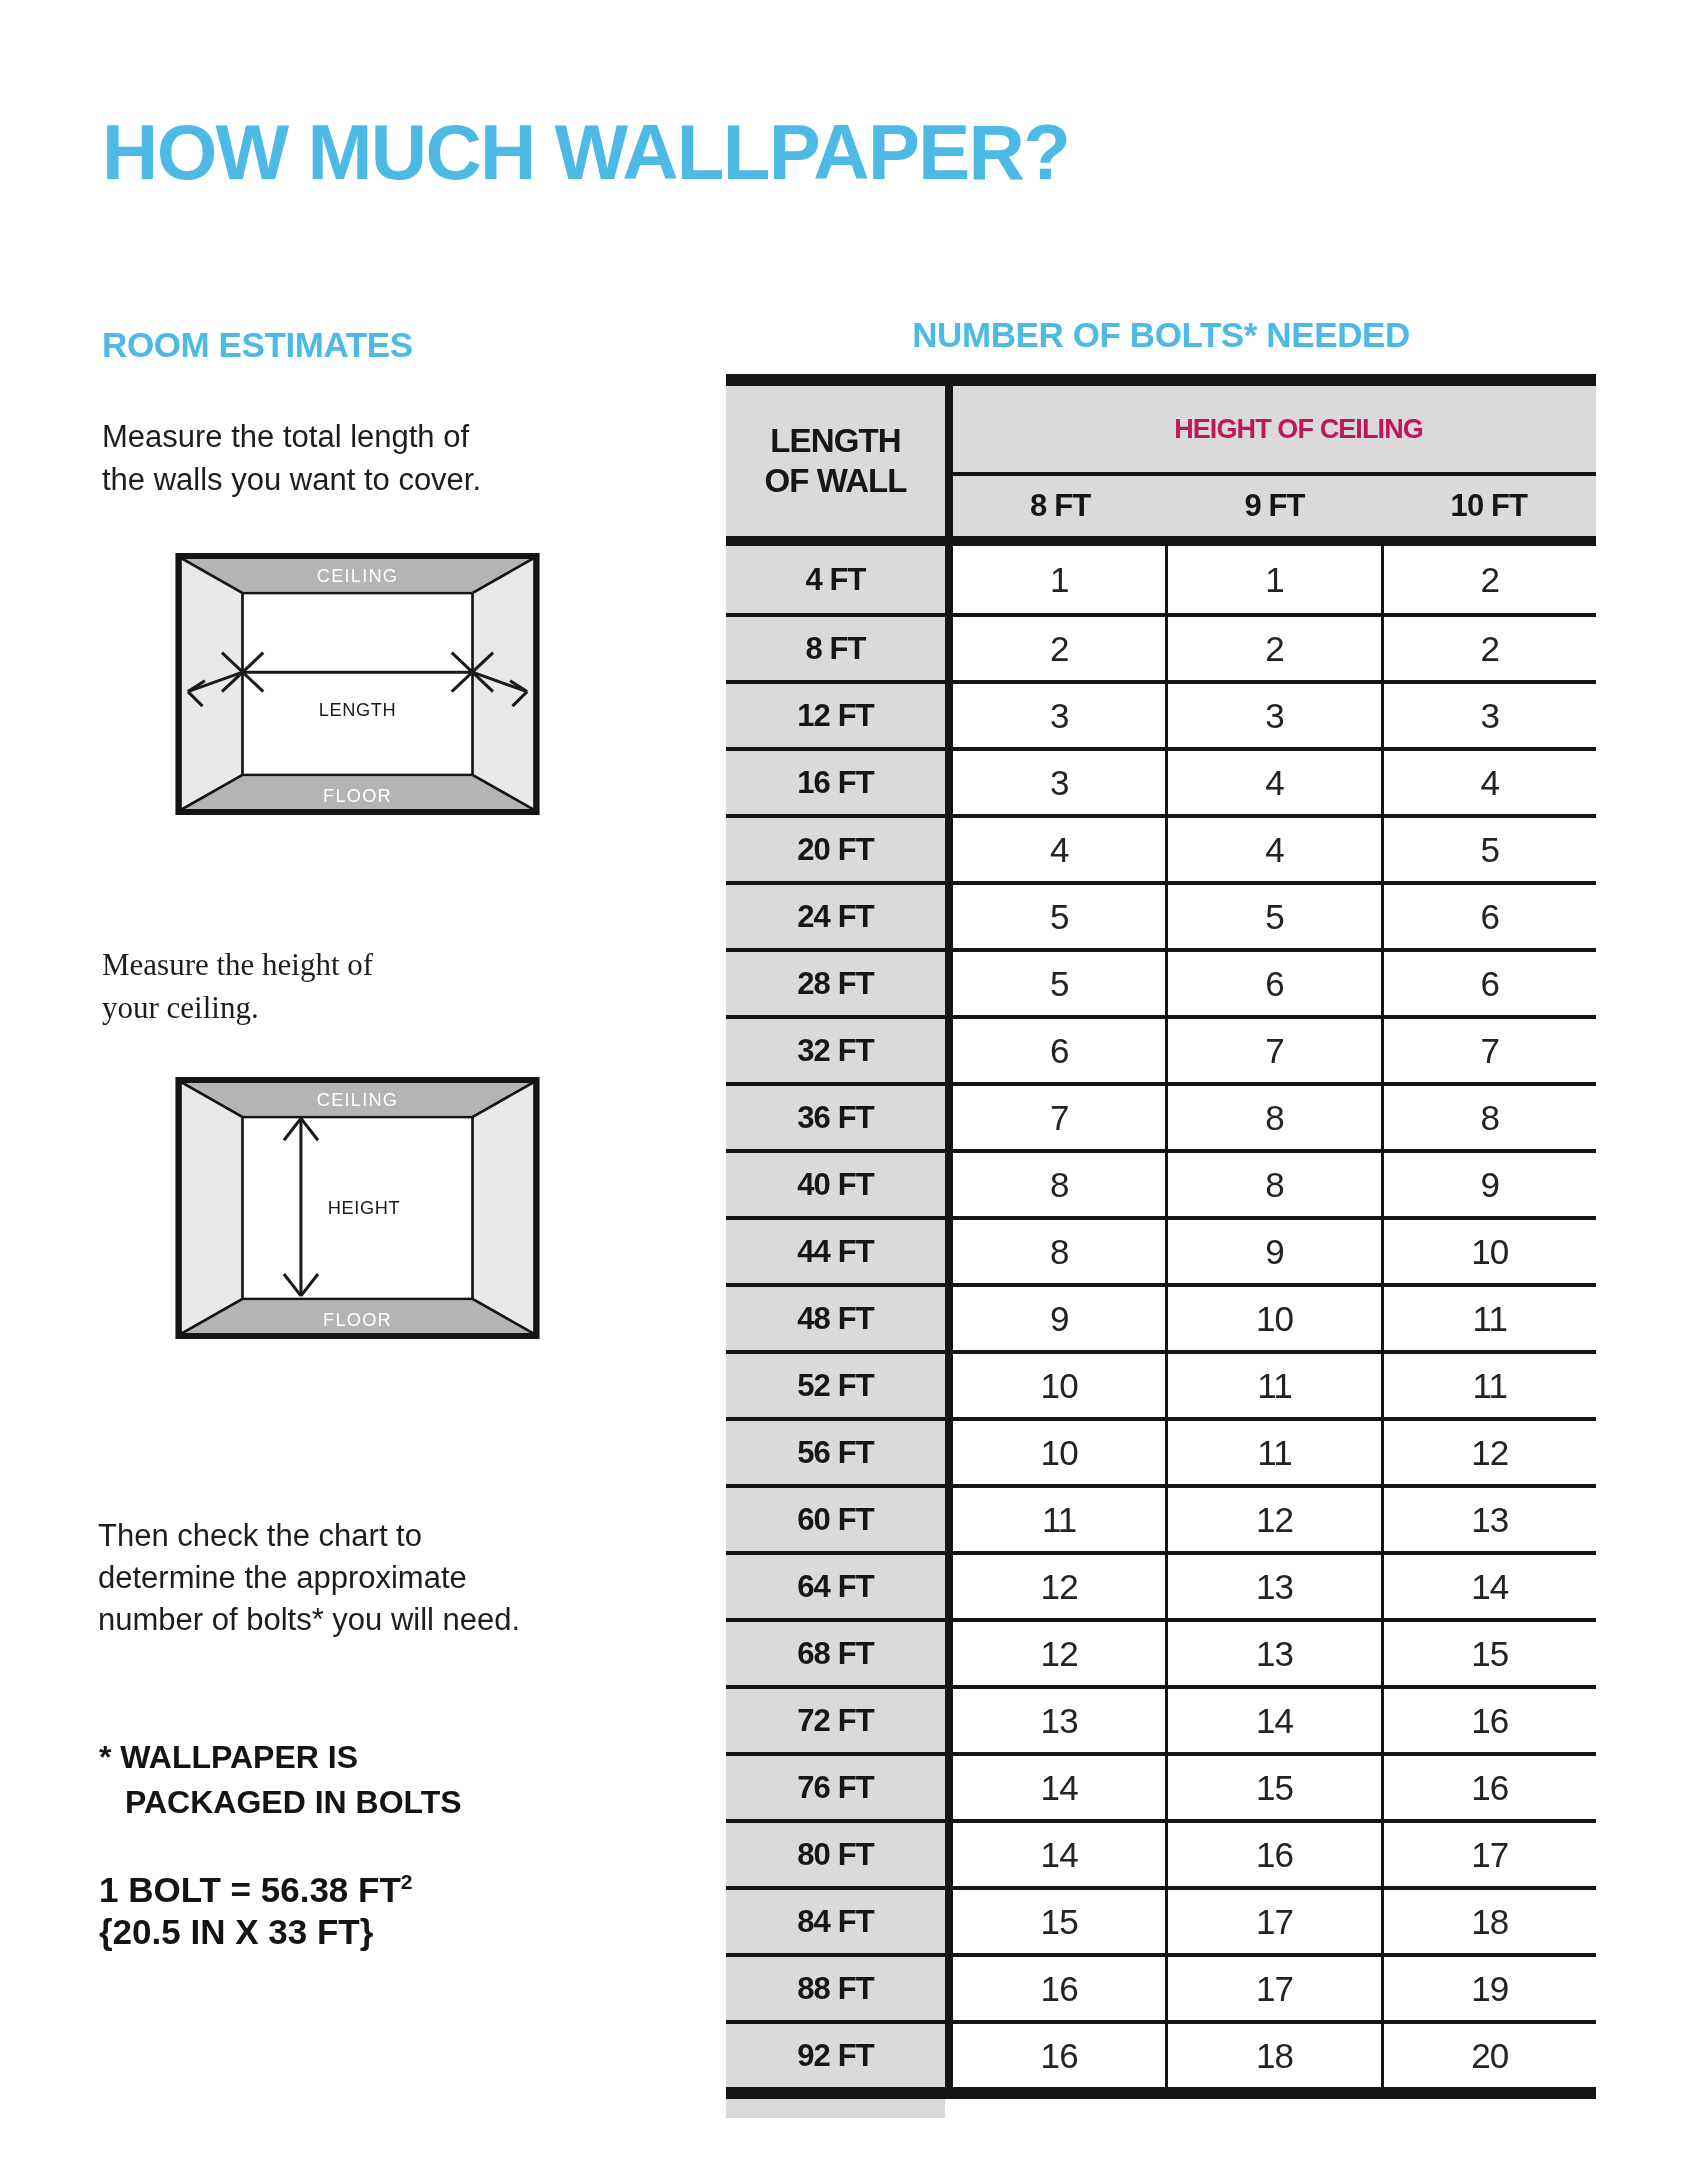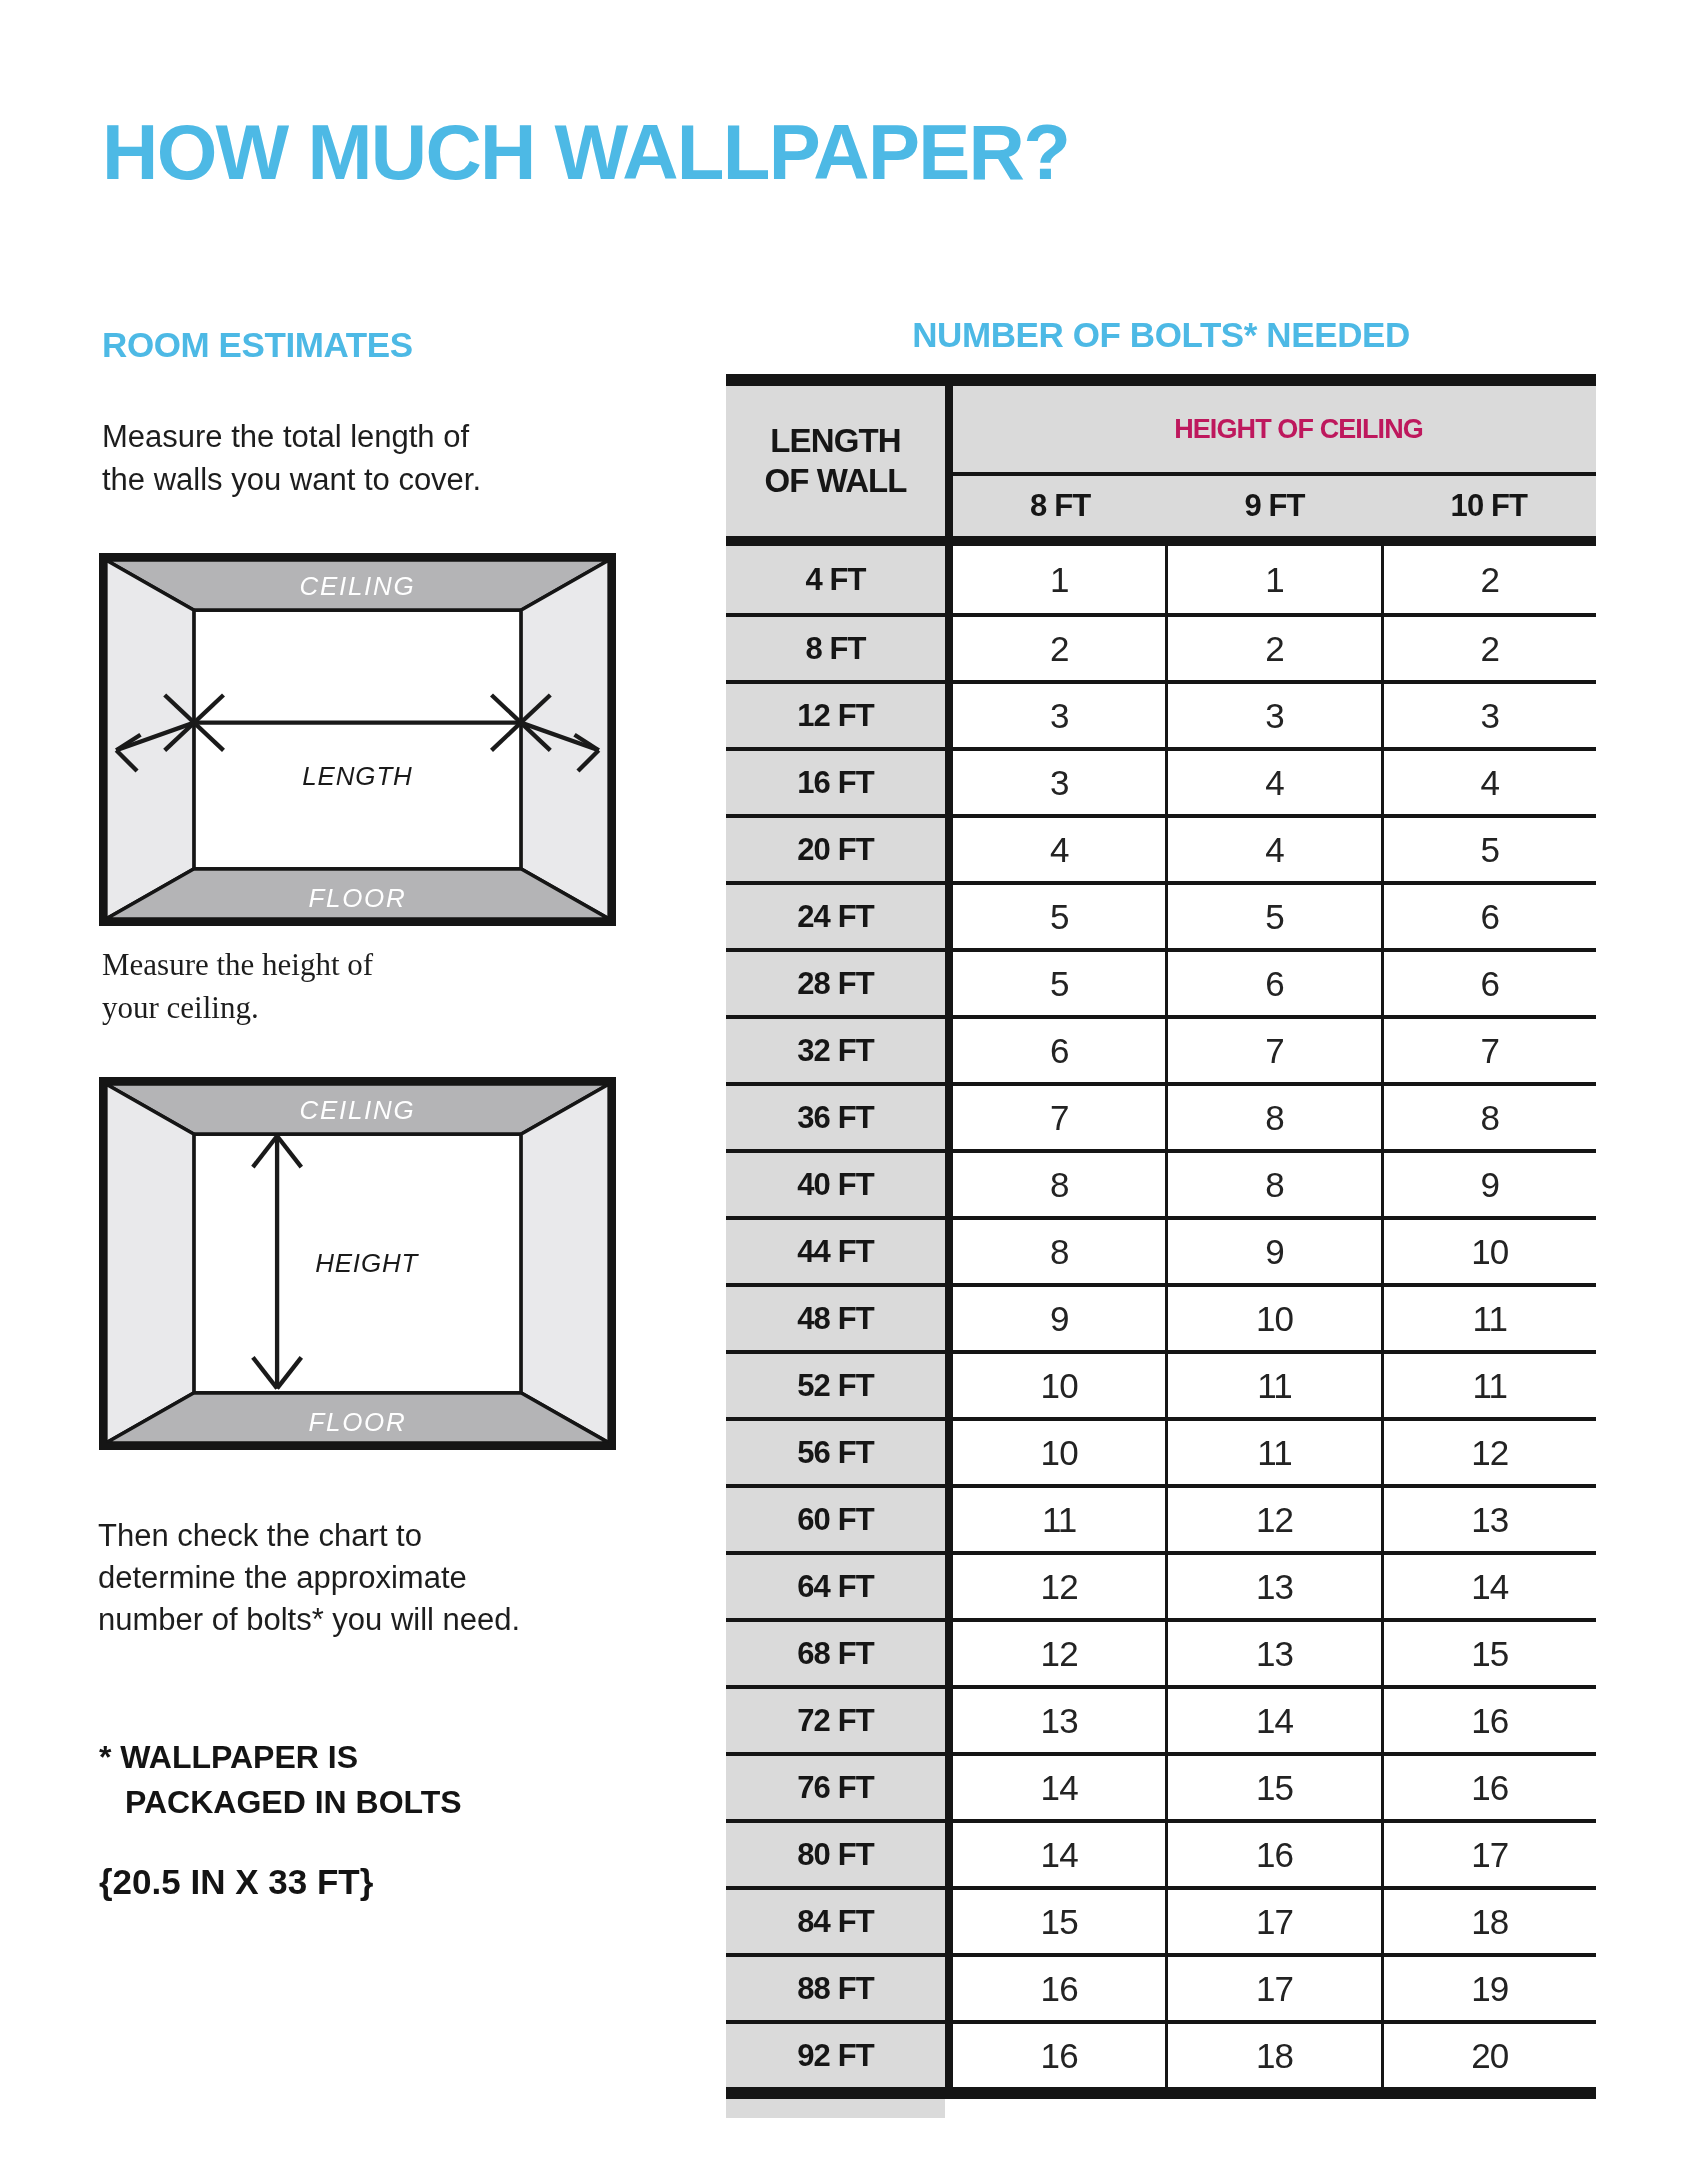--- a/index.html
+++ b/index.html
@@ -28,21 +28,21 @@
   #para1{left:102px;top:415px;}
   #para2{left:102px;top:943px;font-family:Liberation Serif, serif;}
   #para3{left:98px;top:1487px;line-height:42px;margin-top:28px;}
   .footnote{font-size:32px;font-weight:bold;line-height:45px;white-space:nowrap;color:#141414;}
   #footnote{left:99px;top:1735px;}
   #footnote .indent{padding-left:26px;}
   #bolt-info{left:99px;top:1861px;font-size:35px;font-weight:bold;line-height:42px;white-space:nowrap;color:#141414;}
   #bolt-info sup{font-size:21px;vertical-align:super;}
 
   
-  .diagram{width:517px;height:373px;font-style:italic;}
+  .diagram{width:517px;height:262px;}
   #diagram1{left:99px;top:553px;}
   #diagram2{left:99px;top:1077px;}
   .diagram svg{display:block;width:100%;height:100%;}
   .diagram text{font-family:"Liberation Sans","DejaVu Sans",sans-serif;}
 
   
   #bolt-table{left:726px;top:374px;width:870px;}
   .t-border{background:#151515;width:100%;}
   .t-border.thick{height:12px;}
   .t-border.mid{height:10.4px;}
@@ -153,20 +153,21 @@
     <div>determine the approximate</div>
     <div>number of bolts* you will need.</div>
   </div>
 
   <div class="abs footnote" id="footnote">
     <div>* WALLPAPER IS</div>
     <div class="indent">PACKAGED IN BOLTS</div>
   </div>
 
   <div class="abs" id="bolt-info">
+    <div><span>1 BOLT = 56.38 FT</span><sup>2</sup></div>
     <div>{20.5 IN X 33 FT}</div>
   </div>
 
   <div class="abs section-heading" id="table-heading">NUMBER OF BOLTS* NEEDED</div>
 
   <div class="abs" id="bolt-table">
     <div class="t-border thick"></div>
     <div class="t-header">
       <div class="t-header-left">
         <div>LENGTH</div>

